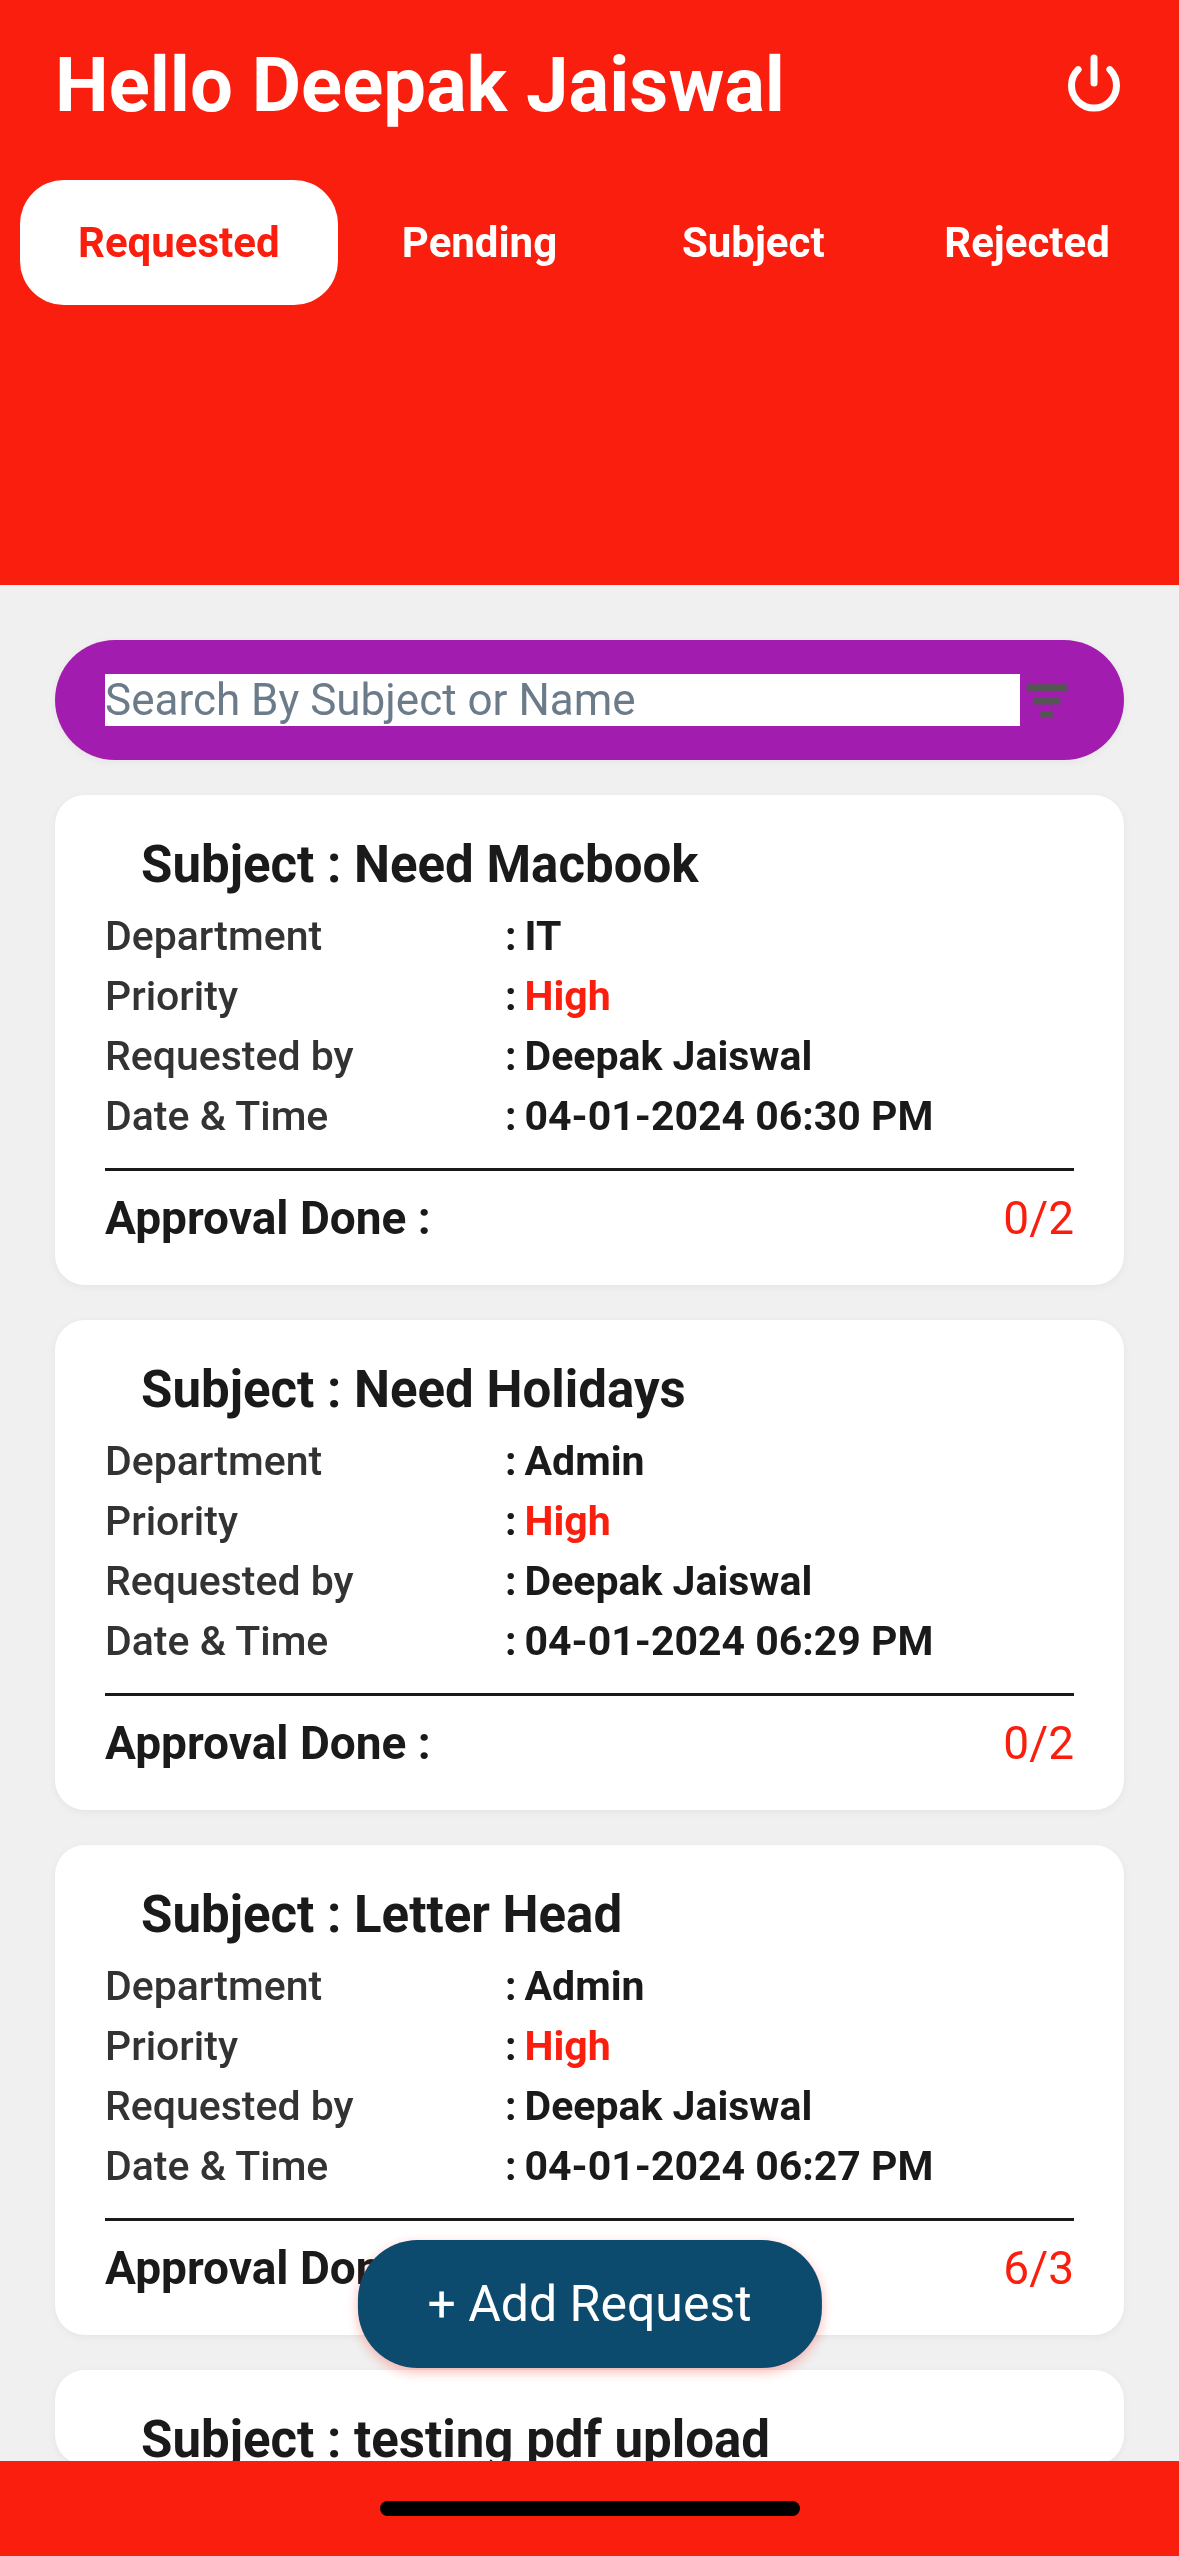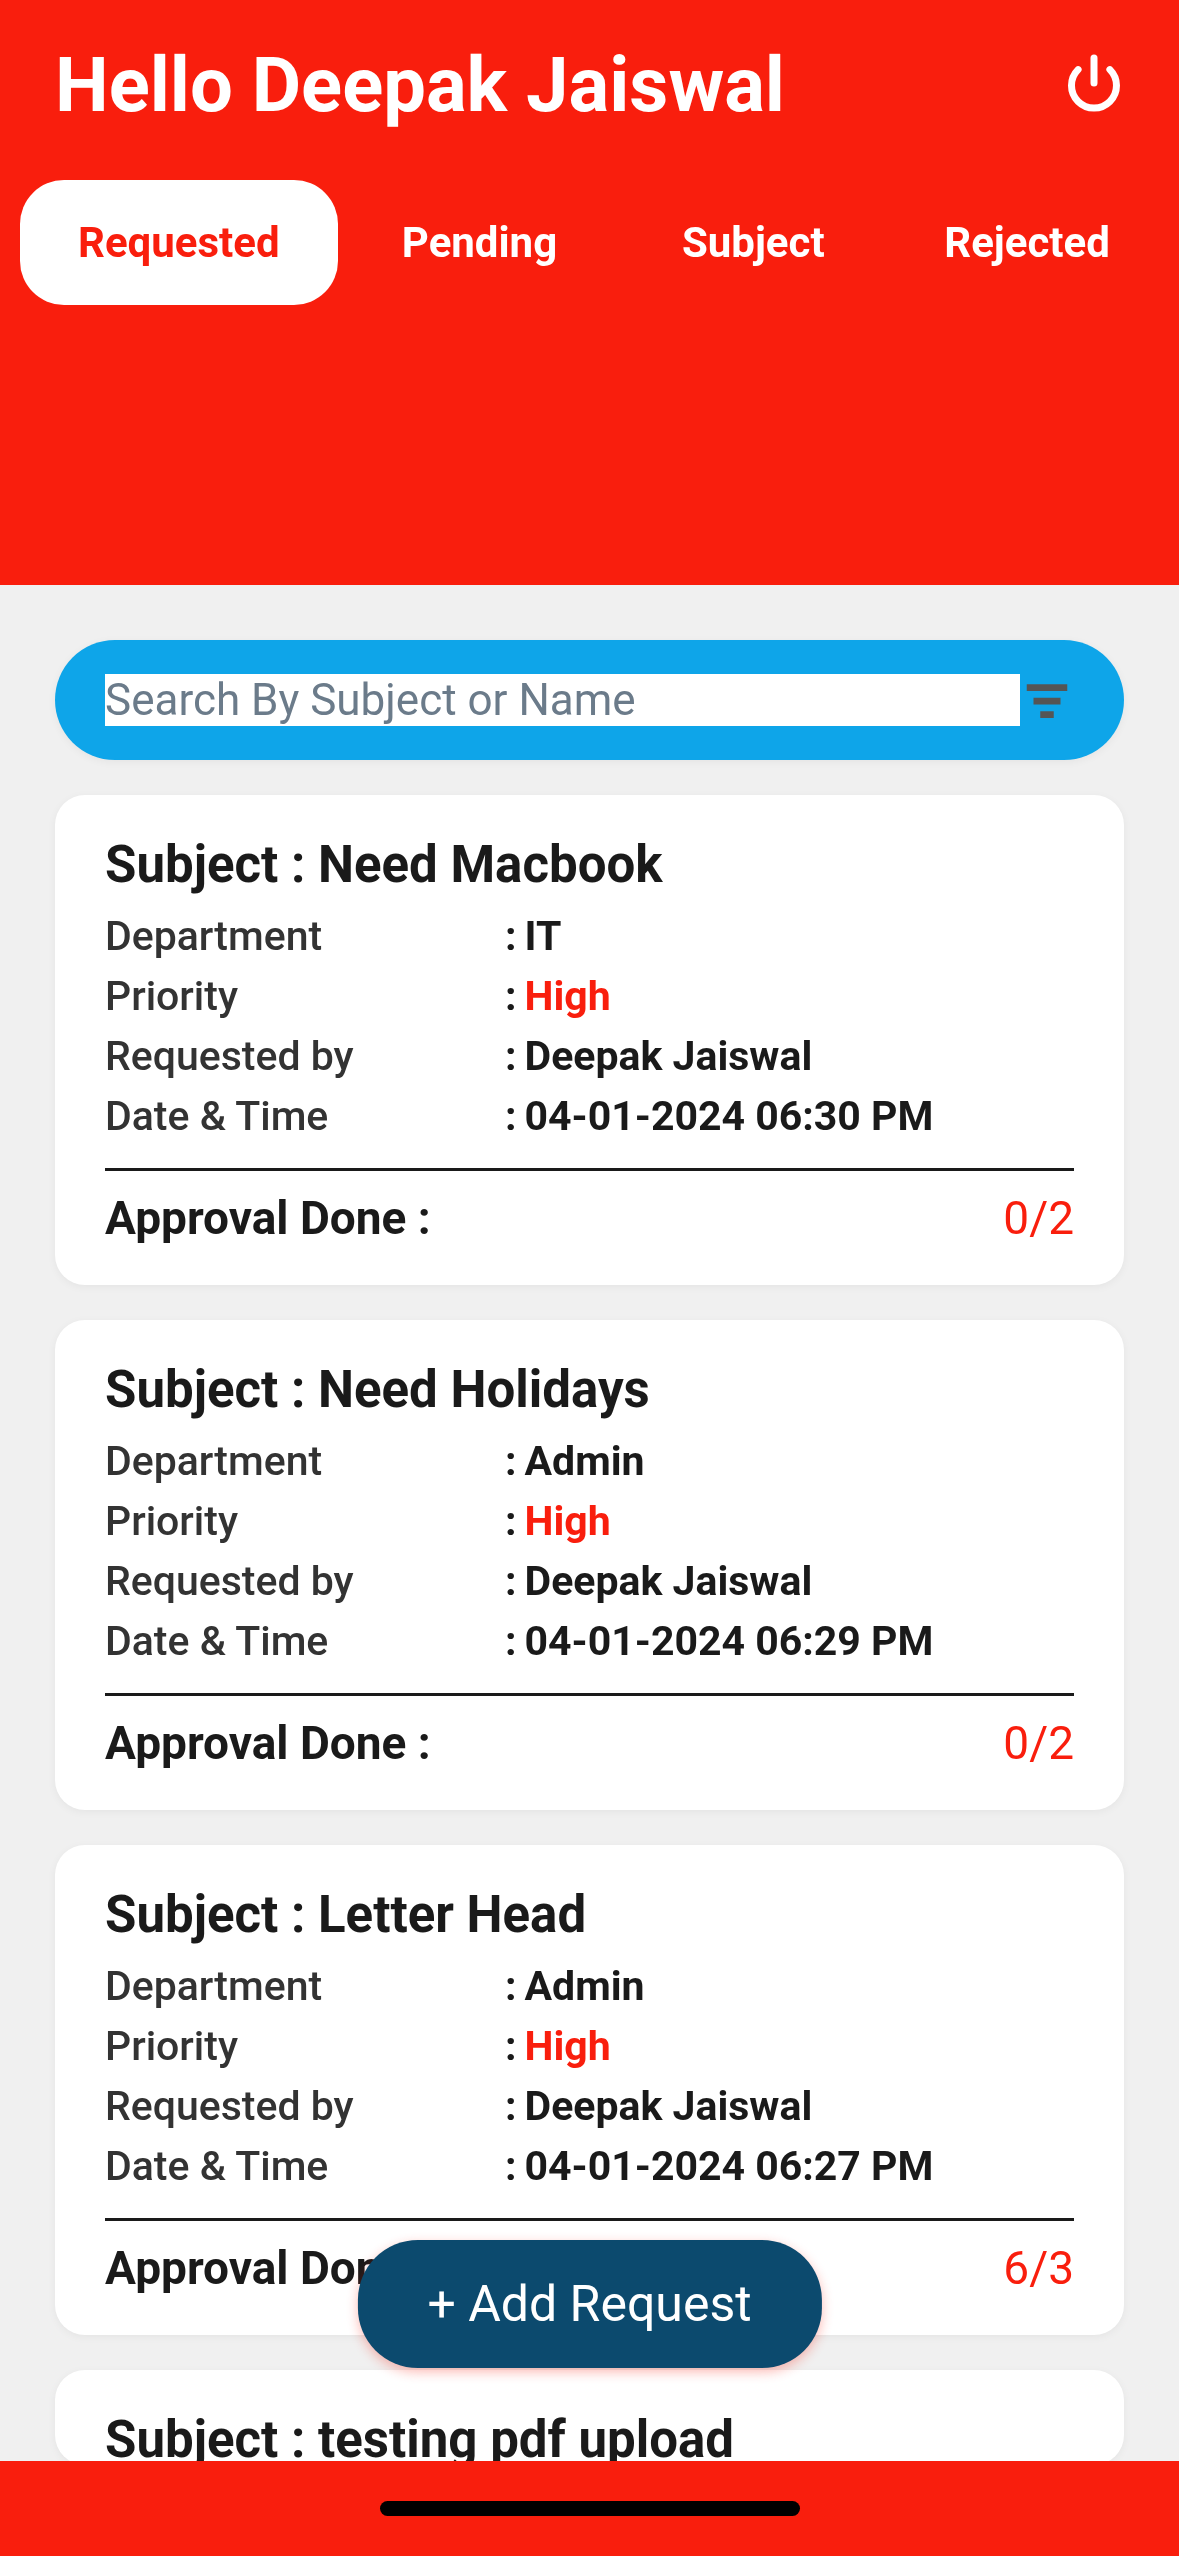--- a/index.html
+++ b/index.html
@@ -111,21 +111,21 @@
       padding: 38px 58px;
     }
     
     .content {
       padding: 55px 55px 200px 55px;
     }
     
     .search-row {
       display: flex;
       align-items: center;
-      background: #0ea5e9;
+      background: #a21caf;
       border-radius: 60px;
       padding: 20px 50px;
       margin-bottom: 35px;
       height: 120px;
       box-shadow: 0 2px 8px rgba(0,0,0,0.05);
     }
     
     .search-input {
       flex: 1;
       border: none;
@@ -150,20 +150,21 @@
       padding: 40px 50px;
       margin-bottom: 35px;
       box-shadow: 0 2px 8px rgba(0,0,0,0.05);
     }
     
     .card-subject {
       font-size: 51px;
       font-weight: 700;
       color: #1a1a1a;
       margin-bottom: 18px;
+      margin-left: 36px;
     }
     
     .card-row {
       display: flex;
       margin-bottom: 12px;
       font-size: 41px;
     }
     
     .card-label {
       width: 400px;

